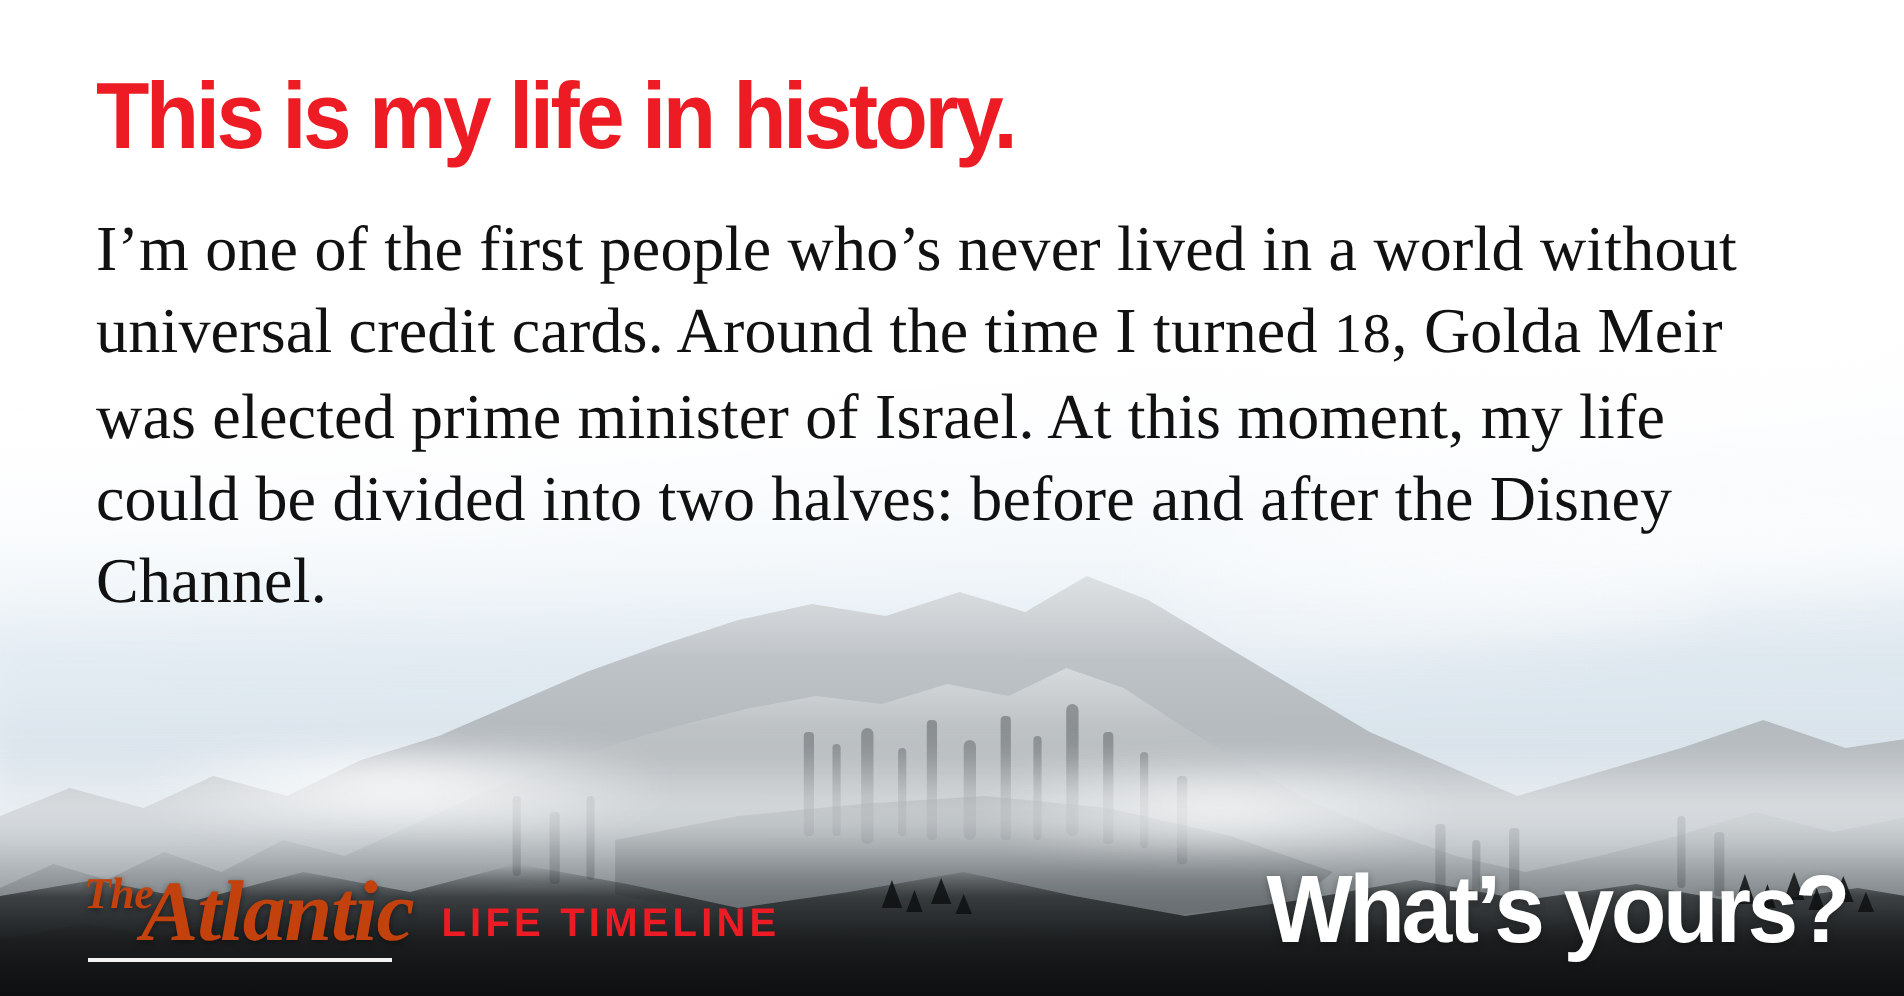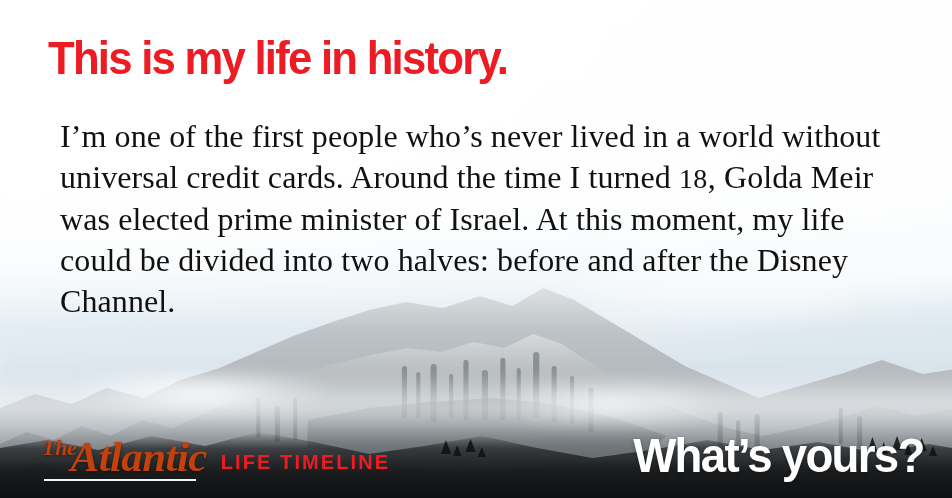--- a/index.html
+++ b/index.html
@@ -145,21 +145,21 @@
     transform: scaleX(.93);
     transform-origin: left top;
     white-space: nowrap;
   }
 
   .body-copy {
     position: absolute;
     left: 48px;
     top: 104px;
     width: 862px;
-    margin: 12px;
+    margin: 0;
     color: #111111;
     font-family: "Liberation Serif", serif;
     font-size: 32px;
     line-height: 41px;
     letter-spacing: .1px;
   }
   .body-copy .num {
     font-size: 28px;
     letter-spacing: .4px;
   }

